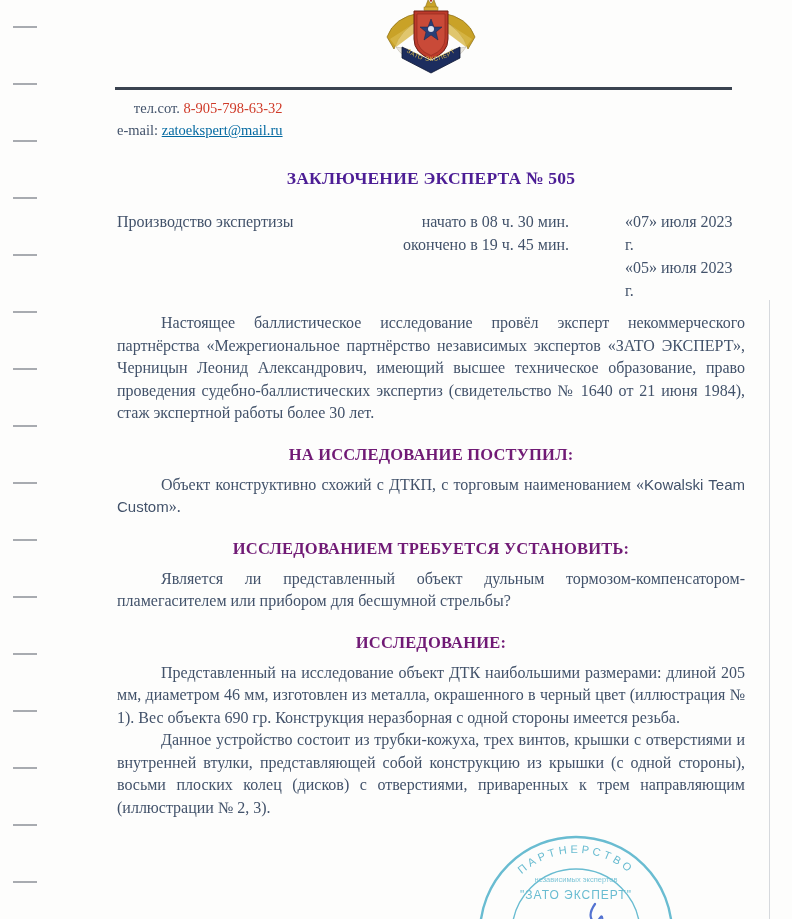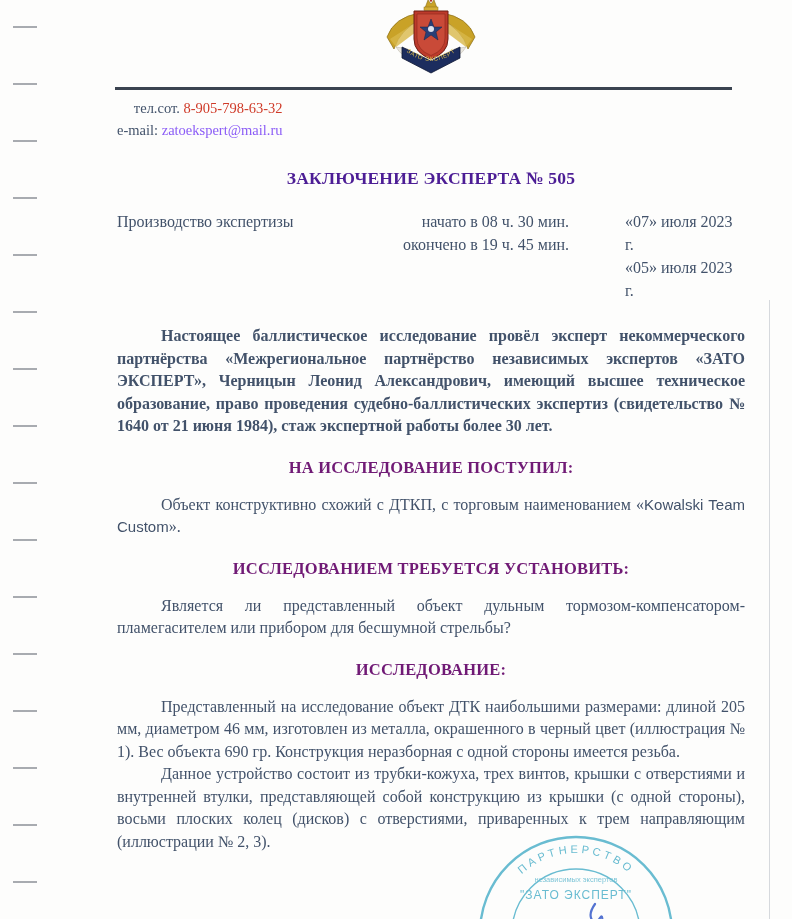--- a/index.html
+++ b/index.html
@@ -25,35 +25,35 @@
   .org{
     text-align:center;font-weight:bold;font-size:17px;line-height:23px;
     margin-top:8px;color:#394a62;letter-spacing:.2px;
   }
   .rule{height:3px;background:#3a4350;margin:12px 13px 0 -2px;}
   .contact-row{display:flex;margin-top:7px;font-size:14.5px;line-height:22px;}
   .contact-left{flex:1;}
   .contact-right{text-align:right;padding-right:33px;}
   .acct-num{font-family:"Liberation Sans",sans-serif;font-size:15px;letter-spacing:.3px;}
   .phone{color:#cf3a28;margin-top:28px;}
-  .email-link{color:#8b5cf6;cursor:pointer;}
+  .email-link{color:#0369a1;text-decoration:underline;cursor:pointer;}
   .doc-title{
     text-align:center;font-weight:bold;font-size:17.5px;
     margin-top:27px;color:#4c1d95;letter-spacing:.2px;
   }
   .prod-row{display:flex;margin-top:21px;font-size:16px;line-height:23px;}
   .prod-label{width:255px;}
   .prod-times{width:198px;text-align:right;}
   .prod-dates{margin-left:56px;}
   .body-par{
     margin:0;text-align:justify;text-indent:44px;
     font-size:16px;line-height:22.5px;
   }
-  .mt-intro{margin-top:23px;font-weight:bold;}
-  .mt-par{margin-top:16px;}
+  .mt-intro{margin-top:10px;}
+  .mt-par{margin-top:9px;}
   .sec-head{
     text-align:center;font-weight:bold;font-size:16.5px;margin:0;
     margin-top:20px;color:#701a75;letter-spacing:.2px;
   }
   .sans{font-family:"Liberation Sans",sans-serif;font-size:15px;}
   .stamp{position:absolute;left:463px;top:820px;opacity:.82;}
   .stamp-small{filter:blur(.3px);}
 </style>
 </head>
 <body>

